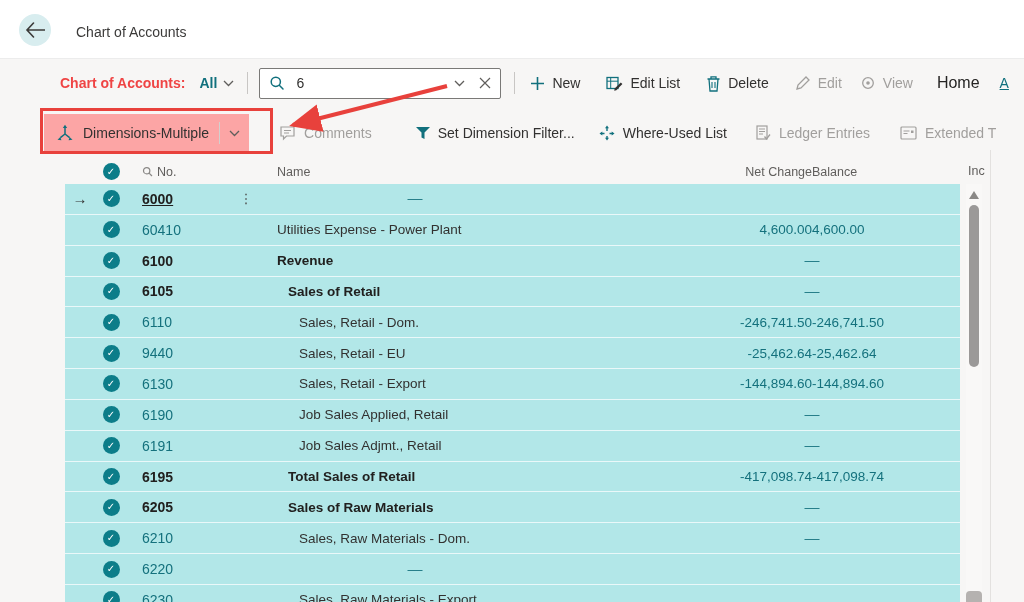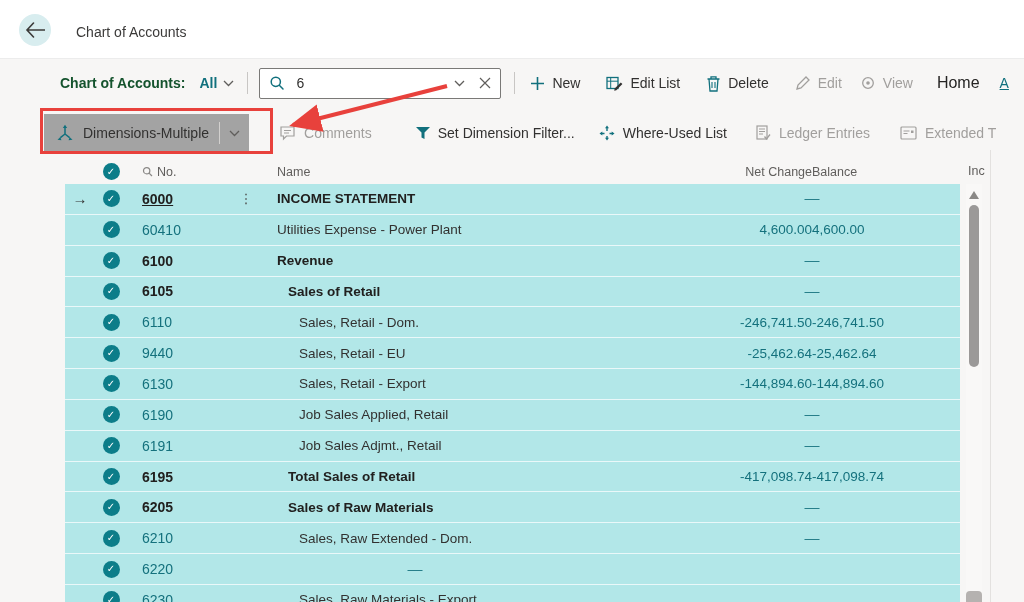--- a/index.html
+++ b/index.html
@@ -11,39 +11,39 @@
   
   .topbar{position:absolute;top:0;left:0;right:0;height:58px;background:#fff;}
   .back-btn{position:absolute;left:19px;top:14px;width:32px;height:32px;border-radius:50%;
     background:#d8edef;display:flex;align-items:center;justify-content:center;cursor:pointer;}
   .page-title{position:absolute;left:76px;top:24px;font-size:14px;color:#3b3a39;}
   
   .content{position:absolute;top:58px;left:0;right:0;bottom:0;background:#f7f6f5;border-top:1px solid #ececec;}
   
   .tb1{position:absolute;top:58px;left:0;right:0;height:50px;display:flex;align-items:center;
     padding-left:60px;white-space:nowrap;z-index:2;}
-  .caption{font-weight:bold;font-size:14px;color:#14532d;}
+  .caption{font-weight:bold;font-size:14px;color:#ef4444;}
   .alldd{margin-left:14px;display:flex;align-items:center;gap:6px;cursor:pointer;}
   .alldd .all-txt{color:#11707d;font-weight:bold;font-size:14px;}
   .vsep{width:1px;height:22px;background:#c8c6c4;margin-left:13px;}
   .searchbox{margin-left:11px;width:242px;height:31px;background:#fff;border:1px solid #7a7977;
     border-radius:2px;display:flex;align-items:center;padding:0 9px;box-sizing:border-box;}
   .searchbox input{border:none;outline:none;flex:1;font-size:14px;color:#323130;margin-left:9px;
     font-family:"Liberation Sans",sans-serif;background:transparent;min-width:0;}
   .sb-ico{display:flex;align-items:center;cursor:pointer;}
   .sb-ico + .sb-ico{margin-left:14px;}
   .action{display:flex;align-items:center;gap:7px;font-size:14px;color:#323130;cursor:pointer;}
   .action.disabled{color:#a19f9d;cursor:default;}
   .m15{margin-left:15px}.m26{margin-left:26px}.m18{margin-left:18px}
   .home-item{margin-left:24px;font-size:16px;color:#252423;cursor:pointer;}
   .a-cut{margin-left:20px;font-size:14px;color:#11707d;text-decoration:underline;cursor:pointer;}
   
   .tb2{position:absolute;top:108px;left:0;right:0;height:50px;display:flex;align-items:center;
     padding-left:44px;white-space:nowrap;z-index:2;}
-  .dimbtn{background:#a3a3a3;height:38px;display:flex;align-items:center;padding:0 9px 0 12px;
+  .dimbtn{background:#fca5a5;height:38px;display:flex;align-items:center;padding:0 9px 0 12px;
     font-size:14px;color:#323130;cursor:pointer;}
   .dimbtn .lbl{margin-left:9px;}
   .dimbtn .btnsep{width:1px;height:22px;background:#d2d0ce;margin:0 9px 0 10px;}
   .act2{display:flex;align-items:center;gap:8px;font-size:14px;color:#323130;cursor:pointer;}
   .act2.disabled{color:#a19f9d;cursor:default;}
   
   .redbox{position:absolute;left:40px;top:108px;width:233px;height:46px;border:3px solid #e8413c;
     box-sizing:border-box;z-index:6;pointer-events:none;}
   .arrow-svg{position:absolute;left:0;top:0;z-index:6;pointer-events:none;}
   
@@ -255,21 +255,20 @@
 <span class="inc-label">Inc</span>
 
 <div class="tbody">
     <div class="trow bold focused">
     <span class="c-ind">→</span>
     <span class="c-chk">
       <span class="chk">✓</span>
     </span>
     <span class="c-no">6000</span>
     <span class="c-ell">⋮</span>
-    <span class="c-name" style="padding-left: 22px;">INCOME STATEMENT</span>
     <span class="c-net">–</span>
     <span class="c-bal">–</span>
     <span class="c-sp"></span>
   </div>
     <div class="trow">
     <span class="c-ind"></span>
     <span class="c-chk">
       <span class="chk">✓</span>
     </span>
     <span class="c-no">60410</span>
@@ -387,21 +386,21 @@
     <span class="c-bal">–</span>
     <span class="c-sp"></span>
   </div>
     <div class="trow">
     <span class="c-ind"></span>
     <span class="c-chk">
       <span class="chk">✓</span>
     </span>
     <span class="c-no">6210</span>
     <span class="c-ell"></span>
-    <span class="c-name" style="padding-left: 44px;">Sales, Raw Extended - Dom.</span>
+    <span class="c-name" style="padding-left: 44px;">Sales, Raw Materials - Dom.</span>
     <span class="c-net">–</span>
     <span class="c-bal">–</span>
     <span class="c-sp"></span>
   </div>
     <div class="trow">
     <span class="c-ind"></span>
     <span class="c-chk">
       <span class="chk">✓</span>
     </span>
     <span class="c-no">6220</span>

